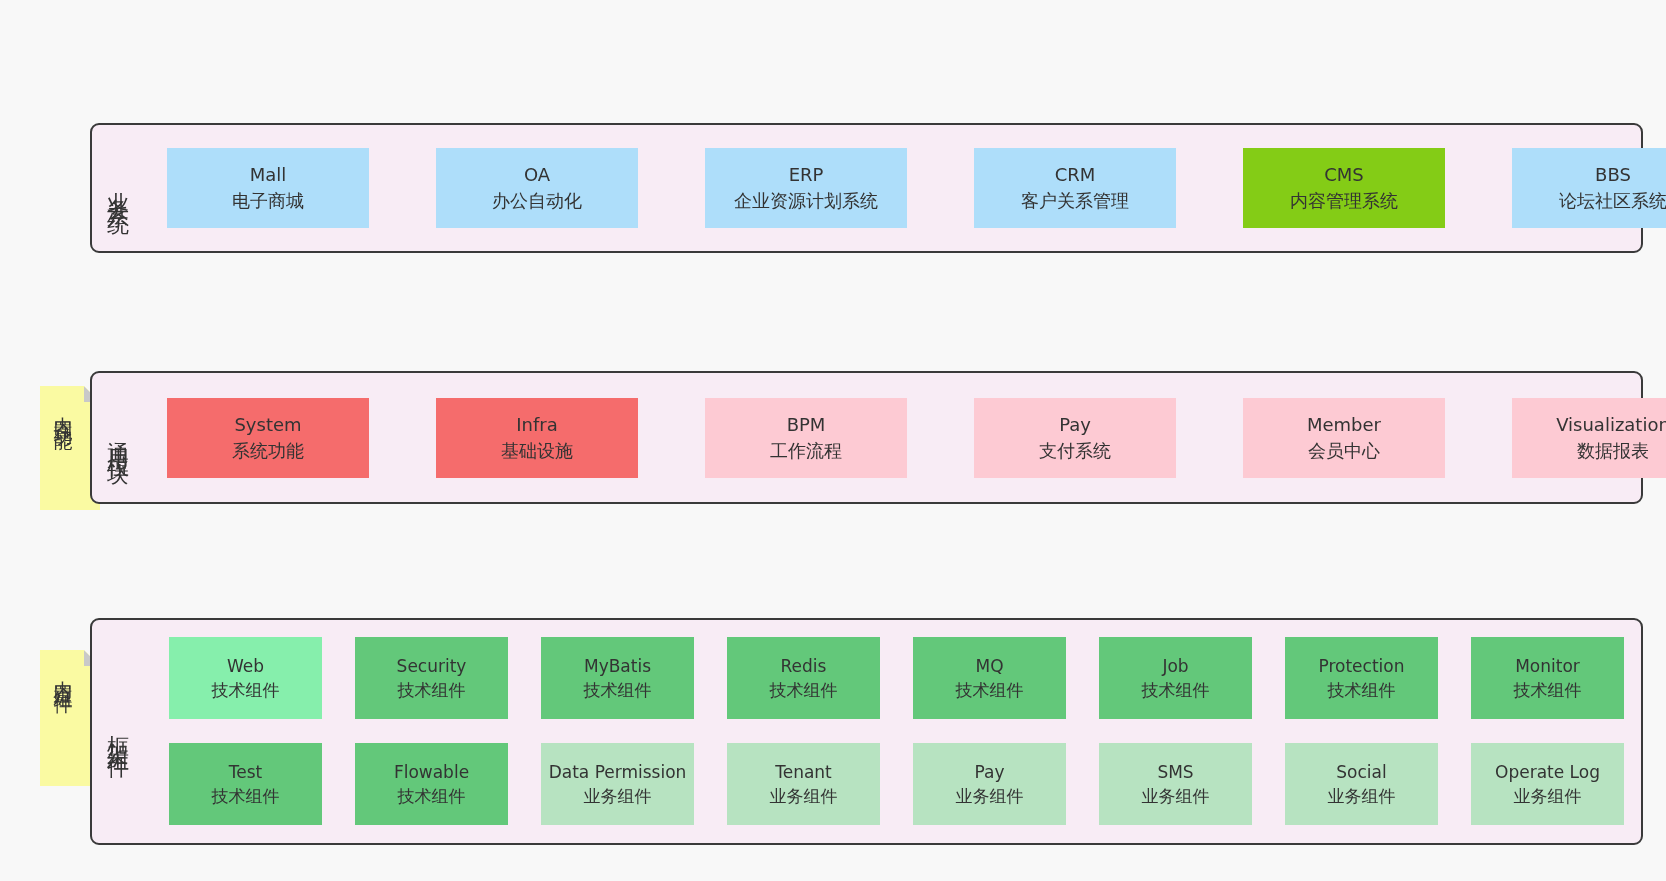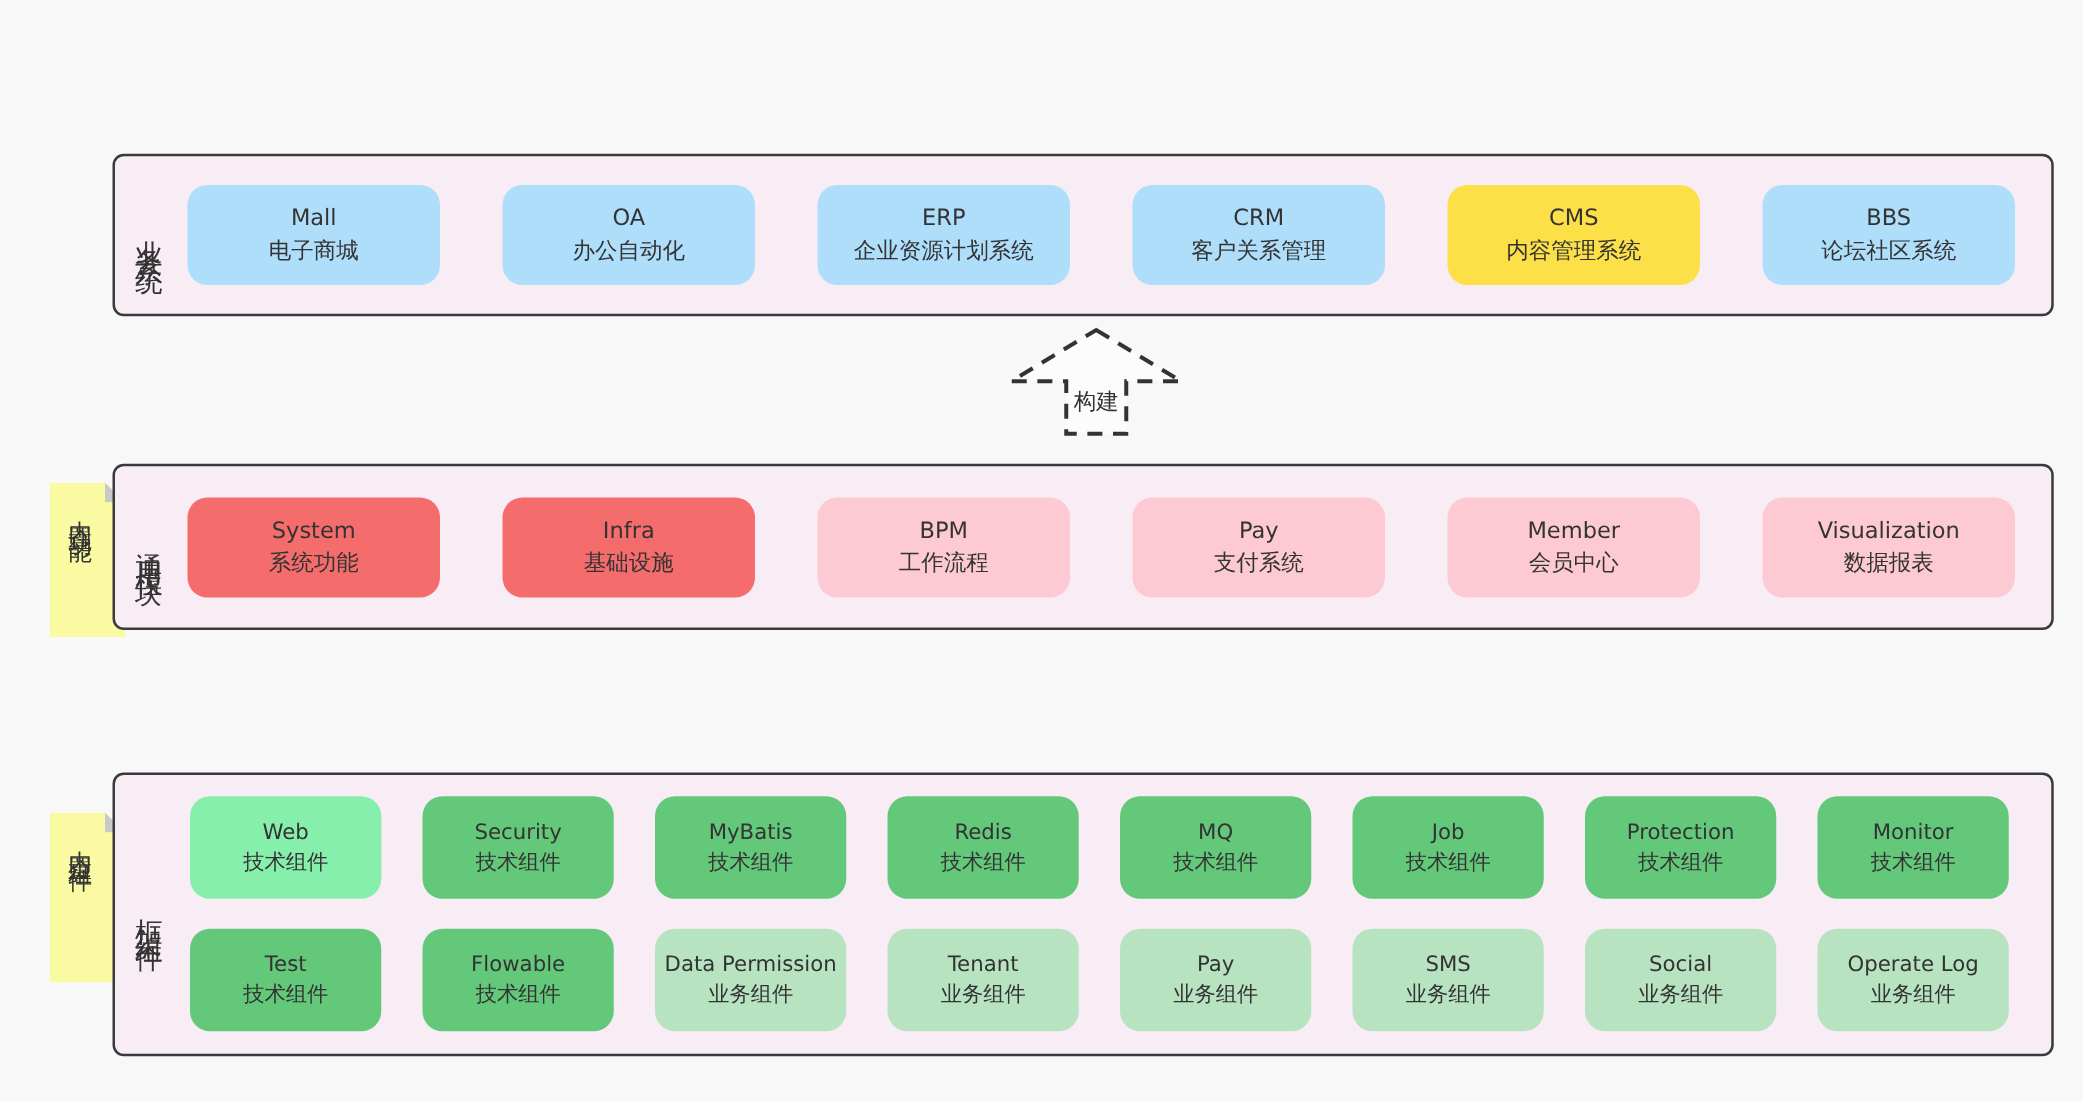--- a/index.html
+++ b/index.html
@@ -48,30 +48,31 @@
     position:absolute;
     left:58px;
     top:50%;
     transform:translateY(-50%);
     display:flex;
     gap:50px;
   }
   .box{
     width:202px;
     height:80px;
-    border-radius:16px;
+    border-radius:0;
     display:flex;
     flex-direction:column;
     align-items:center;
     justify-content:center;
     text-align:center;
     font-size:18px;
     line-height:26px;
     padding:0 6px;
     box-sizing:border-box;
+    margin-left:17px;
   }
   .grid{
     position:absolute;
     left:60px;
     top:17px;
     display:grid;
     grid-template-columns:repeat(8,153px);
     column-gap:33px;
     row-gap:24px;
   }
@@ -161,37 +162,31 @@
           <div>办公自动化</div>
         </div>
         <div class="box" style="background: rgb(174, 222, 250);">
           <div>ERP</div>
           <div>企业资源计划系统</div>
         </div>
         <div class="box" style="background: rgb(174, 222, 250);">
           <div>CRM</div>
           <div>客户关系管理</div>
         </div>
-        <div class="box" style="background: #fde047;">
+        <div class="box" style="background: #84cc16;">
           <div>CMS</div>
           <div>内容管理系统</div>
         </div>
         <div class="box" style="background: rgb(174, 222, 250);">
           <div>BBS</div>
           <div>论坛社区系统</div>
         </div>
       </div>
   </div>
 
-  <div class="arrow" id="arrow-build">
-    <svg viewBox="0 0 142 88">
-      <polygon points="71,3 139,44 95,44 95,86 47,86 47,44 3,44" fill="#fcfcfc" stroke="#333" stroke-width="3.2" stroke-dasharray="12 8.5"></polygon>
-    </svg>
-    <span class="arrow-label">构建</span>
-  </div>
 
   <div class="tier" id="tier-modules">
     <div class="tier-label">通用模块</div>
     <div class="box-row" id="row-modules">
         <div class="box" style="background: rgb(245, 108, 108);">
           <div>System</div>
           <div>系统功能</div>
         </div>
         <div class="box" style="background: rgb(245, 108, 108);">
           <div>Infra</div>

